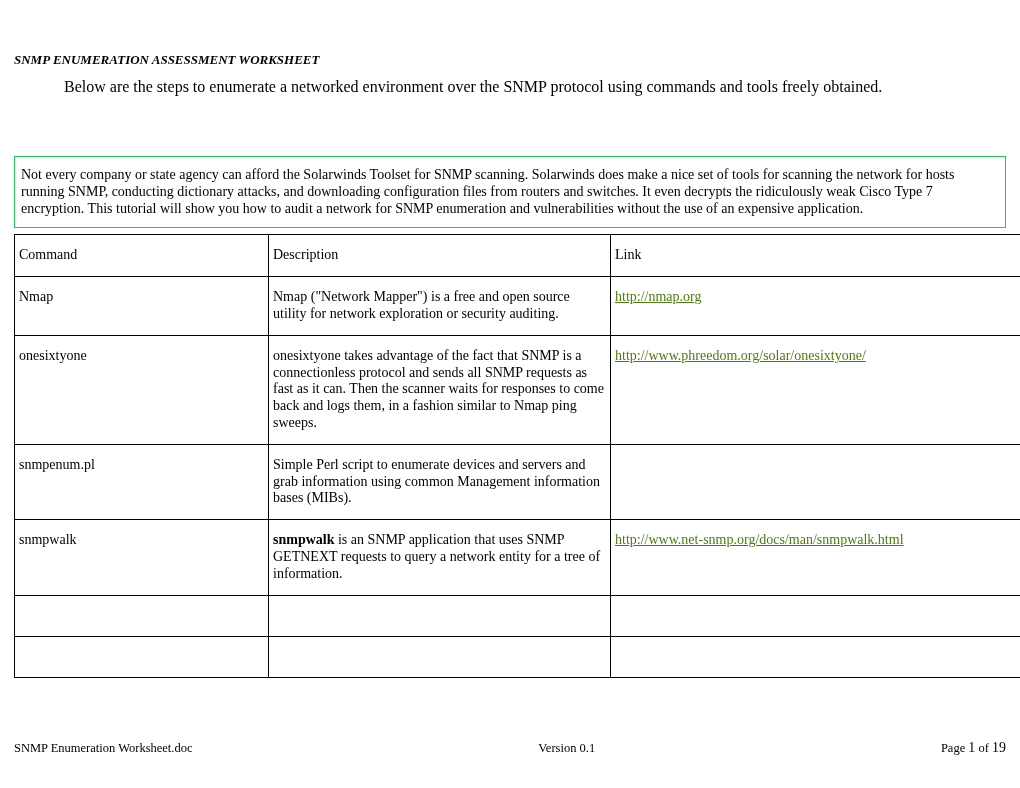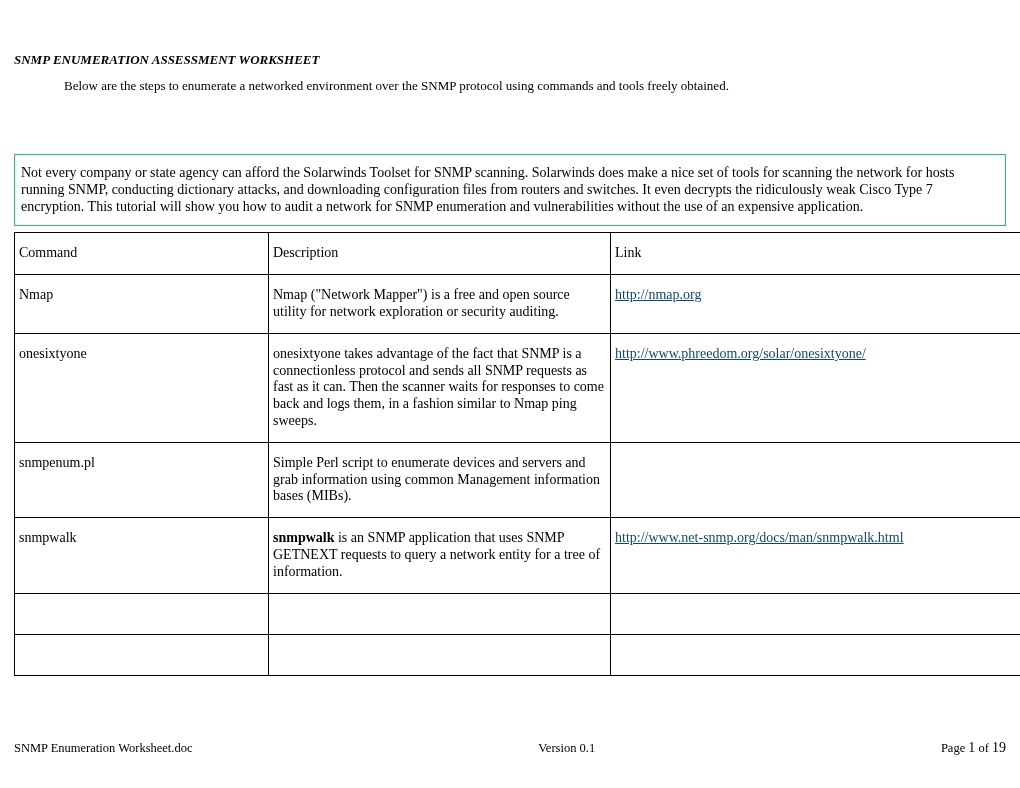--- a/index.html
+++ b/index.html
@@ -17,21 +17,21 @@
       padding: 52px 14px 0 14px;
     }
     .title {
       font-weight: bold;
       font-style: italic;
       font-size: 13px;
       margin-bottom: 10px;
     }
     .subtitle {
       margin-left: 50px;
-      font-size: 13px;
+      font-size: 16px;
       margin-bottom: 2px;
     }
     .meta-block {
       text-align: right;
       font-size: 12.5px;
       line-height: 1.35;
       margin-right: 2px;
     }
     .meta-block .meta-line {
       display: block;
@@ -56,21 +56,21 @@
     table.cmd-table td {
       border: 1px solid #000;
       vertical-align: top;
       padding: 12px 4px;
       line-height: 1.2;
     }
     .col-command { width: 254px; }
     .col-description { width: 342px; }
     .col-link { width: 430px; }
     a.link {
-      color: #0c4a6e;
+      color: #4d7c0f;
       text-decoration: underline;
     }
     .empty-row td {
       height: 16px;
     }
     .footer {
       position: absolute;
       bottom: 32px;
       left: 14px;
       right: 14px;

